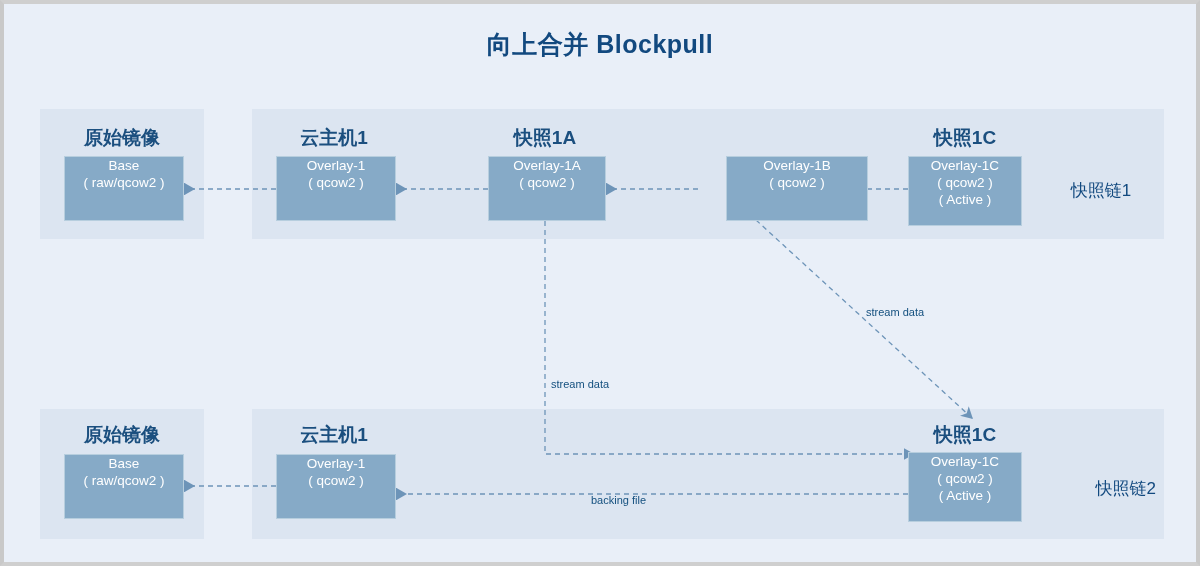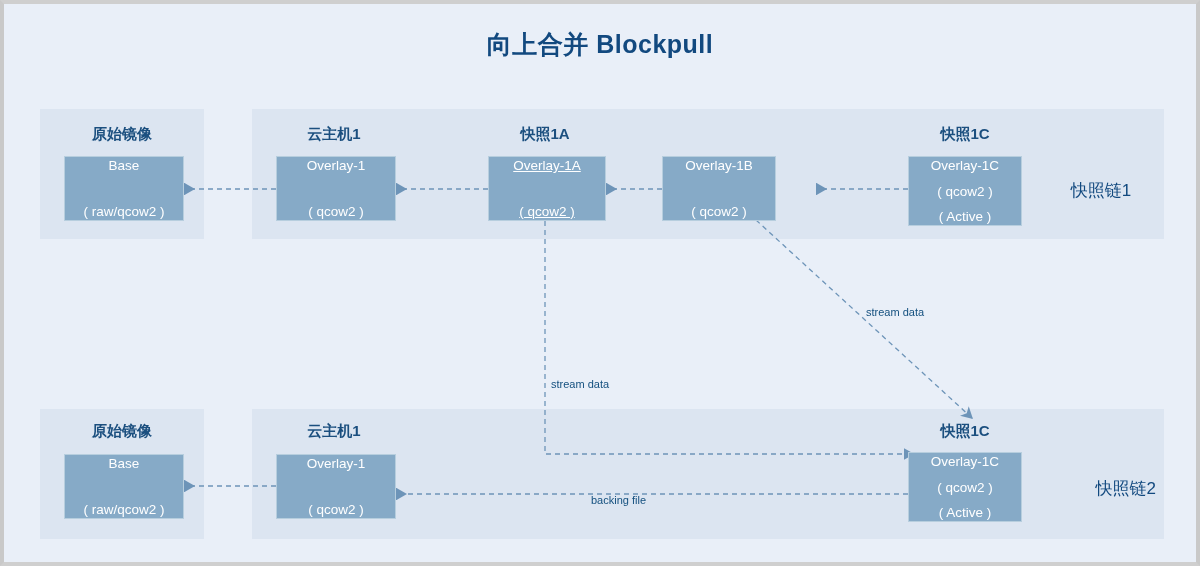--- a/index.html
+++ b/index.html
@@ -30,21 +30,21 @@
     letter-spacing:.5px;
   }
 
   .panel{
     position:absolute;
     background:#dce5f1;
   }
 
   .grouplabel{
     position:absolute;
-    font-size:15px;
+    font-size:19px;
     color:#1b4f7f;
     font-weight:600;
     text-align:center;
     white-space:nowrap;
   }
 
   .chainlabel{
     position:absolute;
     font-size:17px;
     font-weight:normal;
@@ -56,21 +56,21 @@
   .box{
     position:absolute;
     background:#86aac7;
     border:1px solid #b7cede;
     color:#ffffff;
     font-size:13.5px;
     line-height:17px;
     display:flex;
     flex-direction:column;
     align-items:center;
-    justify-content:space-between;
+    justify-content:flex-start;
     text-align:center;
     box-sizing:border-box;
   }
   .box span{display:block;white-space:nowrap;}
 
   .edgelabel{
     position:absolute;
     font-size:11px;
     color:#14507f;
     white-space:nowrap;
@@ -132,25 +132,25 @@
     <div class="grouplabel" style="left:879px;top:121px;width:164px;">快照1C</div>
 
     <div class="box" style="left:60px;top:152px;width:120px;height:65px;">
       <span>Base</span>
       <span>( raw/qcow2 )</span>
     </div>
     <div class="box" style="left:272px;top:152px;width:120px;height:65px;">
       <span>Overlay-1</span>
       <span>( qcow2 )</span>
     </div>
-    <div class="box" style="left:484px;top:152px;width:118px;height:65px;text-decoration:underline;">
+    <div class="box" style="left:484px;top:152px;width:118px;height:65px;">
       <span>Overlay-1A</span>
       <span>( qcow2 )</span>
     </div>
-    <div class="box" style="left:658px;top:152px;width:114px;height:65px;">
+    <div class="box" style="left:722px;top:152px;width:142px;height:65px;">
       <span>Overlay-1B</span>
       <span>( qcow2 )</span>
     </div>
     <div class="box" style="left:904px;top:152px;width:114px;height:70px;">
       <span>Overlay-1C</span>
       <span>( qcow2 )</span>
       <span>( Active )</span>
     </div>
 
     <div class="chainlabel" style="left:1042px;top:175px;width:110px;">快照链1</div>

